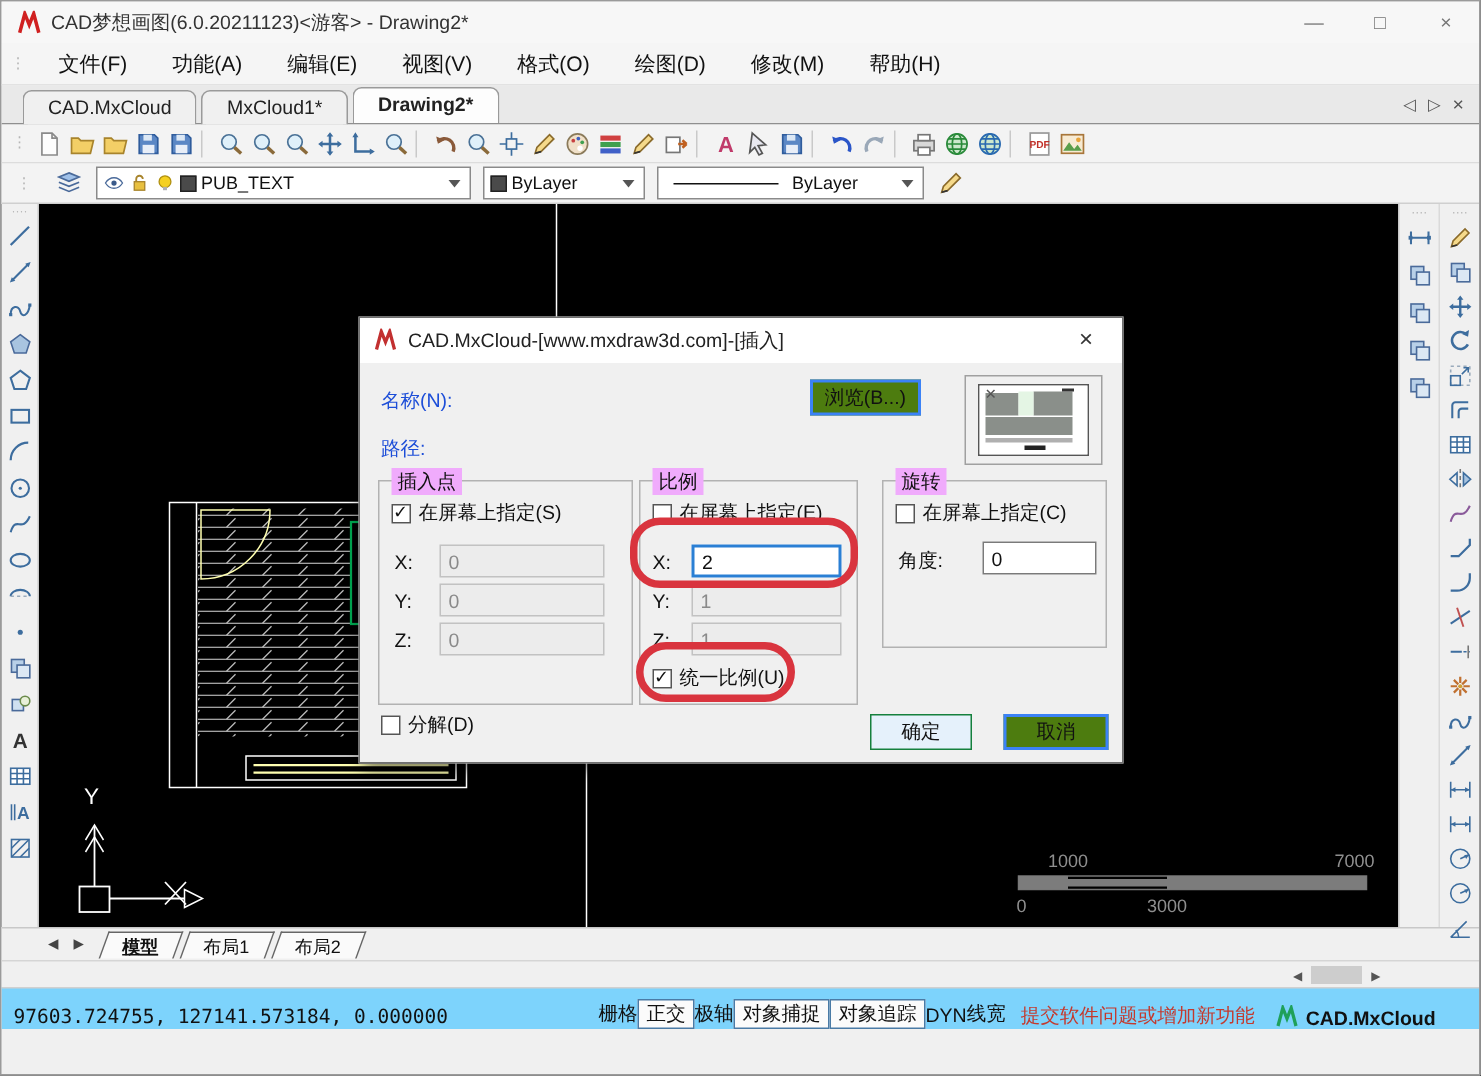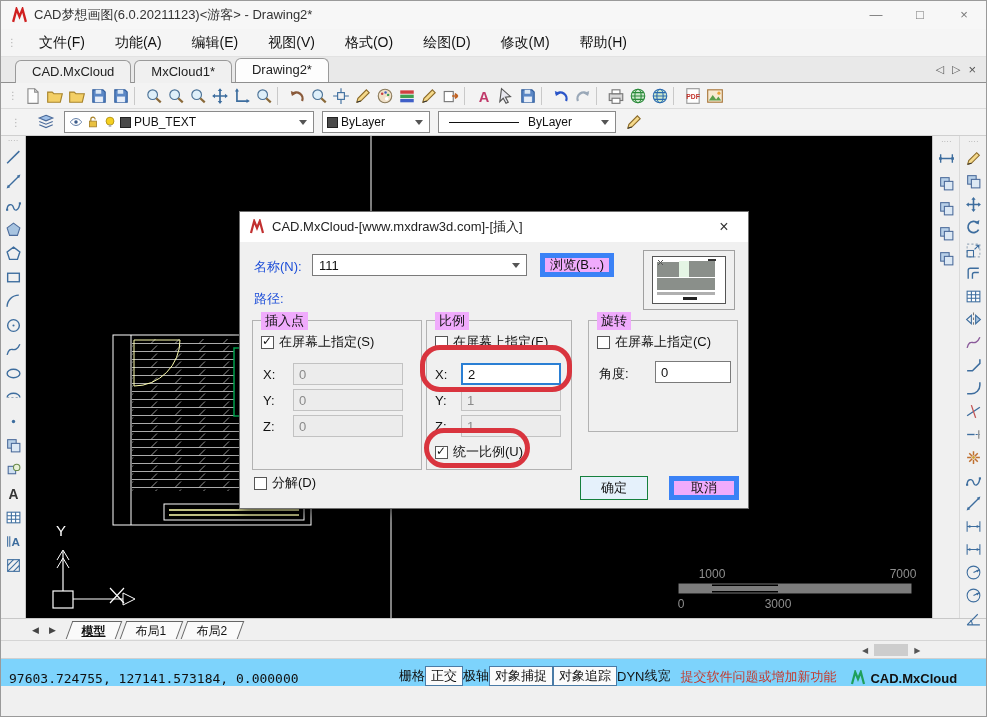--- a/index.html
+++ b/index.html
@@ -10,21 +10,21 @@
 .titlebar .logo{width:17px;height:17px;margin-right:6px}
 .win-btns{margin-left:auto;display:flex;height:100%}
 .win-btn{width:44px;text-align:center;line-height:28px;color:#777;font-size:13px}
 
 .menubar{height:28px;background:#f5f5f5;display:flex;align-items:center;font-size:14px;color:#111;border-bottom:1px solid #e2e2e2}
 .grip{color:#b5b5b5;font-size:10px;letter-spacing:1px;padding:0 6px}
 .menu-item{padding:2px 15px;cursor:default}
 
 .tabbar{height:26px;background:#e9e9e9;display:flex;align-items:flex-end;padding-left:14px;border-bottom:1px solid #8f8f8f}
 .doctab{height:23px;line-height:22px;padding:0 16px;font-size:13px;color:#222;background:#f0f0f0;border:1px solid #9a9a9a;border-bottom:none;border-radius:6px 6px 0 0;margin-right:3px;position:relative;top:1px}
-.doctab.active{background:#fdfdfd;font-weight:normal;top:0;height:24px}
+.doctab.active{background:#fdfdfd;font-weight:bold;top:0;height:24px}
 .tab-ctrls{margin-left:auto;display:flex;align-items:center;gap:8px;padding-right:10px;color:#555;font-size:11px;height:100%}
 
 .toolbar1{height:26px;background:#f3f3f3;border-bottom:1px solid #dcdcdc;display:flex;align-items:center;padding-left:4px}
 .toolbar1 .grip{padding:0 3px}
 .tb-item{width:22px;height:22px;display:flex;align-items:center;justify-content:center;color:#3d6d9e}
 .tb-item svg{width:18px;height:18px}
 .tb-item.sep{width:7px}
 .tb-item.sep{border-left:1px solid #c9c9c9;height:18px;margin:0 2px}
 .toolbar2{height:27px;background:#f3f3f3;border-bottom:1px solid #cfcfcf;display:flex;align-items:center;gap:8px;padding-left:4px}
 .toolbar2 .tb-item{width:20px}
@@ -47,21 +47,21 @@
 .grip-v{color:#b5b5b5;font-size:8px;line-height:8px}
 
 .dialog{position:absolute;left:238px;top:210px;width:510px;height:298px;background:#f0f0f0;border:1px solid #707070;box-shadow:3px 4px 10px rgba(0,0,0,.55);z-index:20;font-size:13px;color:#111}
 .dlg-title{height:30px;background:#fff;display:flex;align-items:center;padding:0 9px;font-size:13px;color:#222}
 .dlg-title .logo{width:16px;height:16px;margin-right:7px}
 .dlg-close{margin-left:auto;width:30px;text-align:center;font-size:16px;color:#333}
 .dlg-body{position:relative;height:268px}
 .dlg-label{position:absolute;color:#1d4ed8}
 .dlg-combo{position:absolute;left:72px;top:12px;width:215px;height:22px;background:#fff;border:1px solid #7a7a7a;display:flex;align-items:center;padding:0 6px;font-size:13px}
 .dlg-combo .arr{margin-left:auto;width:0;height:0;border-left:4px solid transparent;border-right:4px solid transparent;border-top:5px solid #555}
-.btn{position:absolute;background:#f0abfc;border:5px solid #3b82f6;text-align:center;font-size:13px;color:#111;display:flex;align-items:center;justify-content:center}
+.btn{position:absolute;background:#4d7c0f;border:2px solid #3b82f6;text-align:center;font-size:13px;color:#111;display:flex;align-items:center;justify-content:center}
 .btn.browse{left:300px;top:11px;width:74px;height:24px}
 .btn.ok{left:340px;top:234px;width:68px;height:24px;background:#e5f1fb;border:1px solid #15803d}
 .btn.cancel{left:429px;top:234px;width:70px;height:24px}
 .preview{position:absolute;left:403px;top:8px;width:92px;height:60px;border:1px solid #a0a0a0;background:#f0f0f0;display:flex;align-items:center;justify-content:center}
 .preview .thumb{width:74px;height:48px;border:1px solid #555;background:#fff}
 .grp{position:absolute;border:1px solid #b2b2b2}
 .grp .legend{position:absolute;top:-9px;left:8px;background:#f0abfc;padding:0 4px;font-size:13px}
 .grp.g1{left:12px;top:78px;width:170px;height:150px}
 .grp.g2{left:186px;top:78px;width:146px;height:150px}
 .grp.g3{left:348px;top:78px;width:150px;height:112px}
@@ -947,24 +947,20 @@
   <div class="dialog">
     <div class="dlg-title">
       <svg class="logo" viewBox="0 0 16 16" style="color:#c23030">
           <use href="#s-logo"></use>
         </svg>
       <span>CAD.MxCloud-[www.mxdraw3d.com]-[插入]</span>
       <span class="dlg-close">×</span>
     </div>
     <div class="dlg-body">
       <span class="dlg-label" style="left:14px;top:16px">名称(N):</span>
-      <div class="dlg-combo">
-        <span>111</span>
-        <span class="arr"></span>
-      </div>
       <div class="btn browse">浏览(B...)</div>
       <div class="preview">
         <div class="thumb">
           <svg width="72" height="46" viewBox="0 0 72 46">
             <rect x="0" y="0" width="72" height="46" fill="#fff"></rect>
             <rect x="4" y="5" width="22" height="15" fill="#8a8f8a"></rect>
             <rect x="36" y="4" width="26" height="16" fill="#8a8f8a"></rect>
             <rect x="26" y="4" width="10" height="16" fill="#e4f5e4"></rect>
             <rect x="4" y="21" width="58" height="12" fill="#8a8f8a"></rect>
             <rect x="4" y="35" width="58" height="3" fill="#b0b0b0"></rect>

